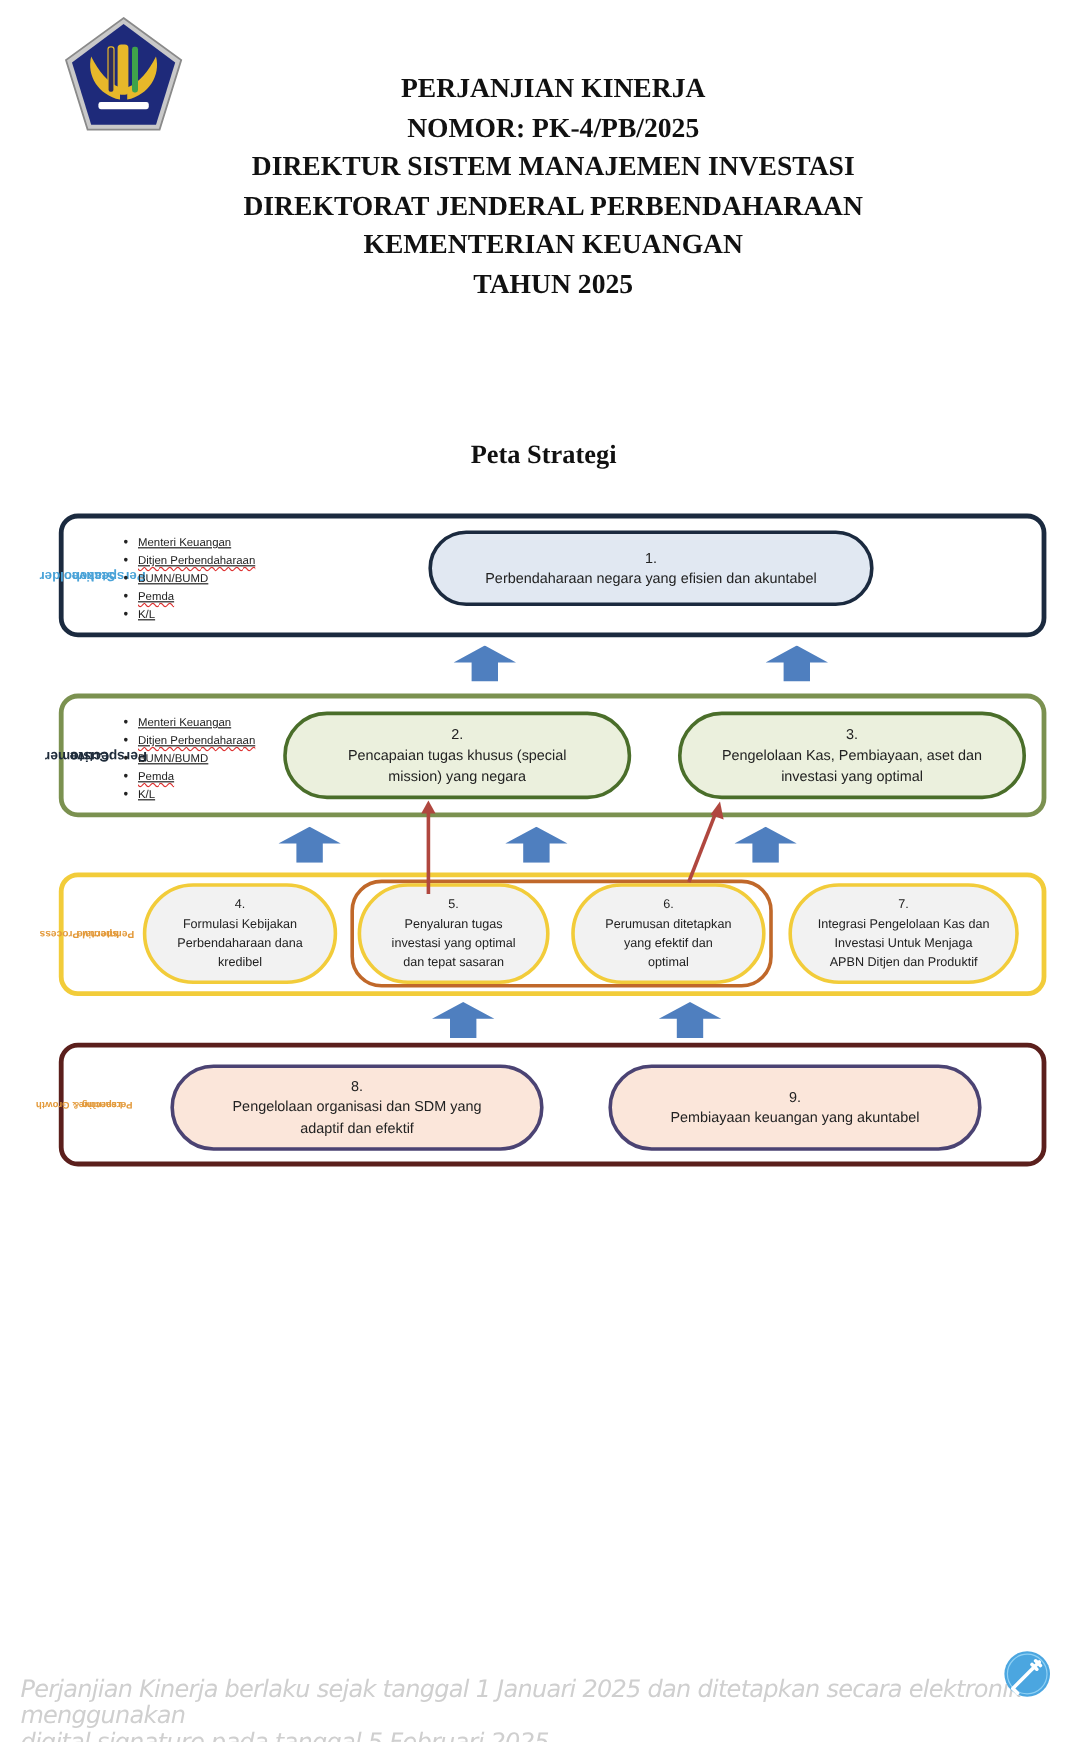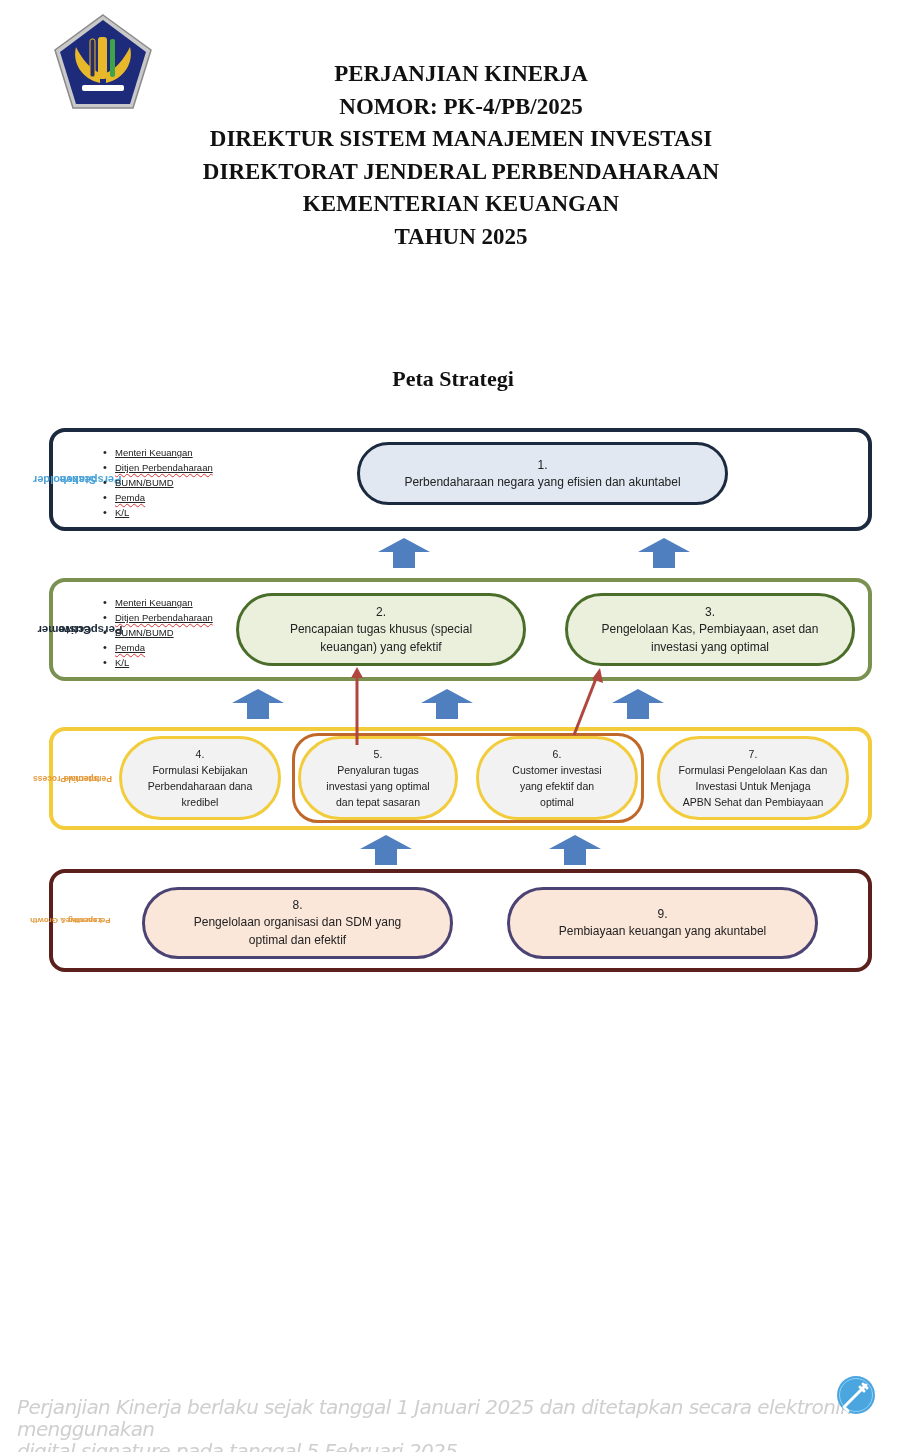--- a/index.html
+++ b/index.html
@@ -113,21 +113,21 @@
     <li><span>Menteri Keuangan</span></li>
     <li><span class="squig">Ditjen Perbendaharaan</span></li>
     <li><span>BUMN/BUMD</span></li>
     <li><span class="squig">Pemda</span></li>
     <li><span>K/L</span></li>
   </ul>
 </div>
 <div class="pill p-green" style="left:236px; top:593px; width:290px; height:73px;">
   <div class="num">2.</div>
   <div class="txt">Pencapaian tugas khusus (special</div>
-  <div class="txt">keuangan) yang efektif</div>
+  <div class="txt">mission) yang negara</div>
 </div>
 <div class="pill p-green" style="left:565px; top:593px; width:290px; height:73px;">
   <div class="num">3.</div>
   <div class="txt">Pengelolaan Kas, Pembiayaan, aset dan</div>
   <div class="txt">investasi yang optimal</div>
 </div>
 
 <svg class="arrow" style="left:232px; top:689px;" viewBox="0 0 52 30">
     <polygon points="26,0 52,14 37,14 37,30 15,30 15,14 0,14" fill="#4f7fbf"></polygon>
   </svg>
@@ -151,29 +151,29 @@
   <div class="txt">kredibel</div>
 </div>
 <div class="pill p-yel small" style="left:298px; top:736px; width:160px; height:84px;">
   <div class="num">5.</div>
   <div class="txt">Penyaluran tugas</div>
   <div class="txt">investasi yang optimal</div>
   <div class="txt">dan tepat sasaran</div>
 </div>
 <div class="pill p-yel small" style="left:476px; top:736px; width:162px; height:84px;">
   <div class="num">6.</div>
-  <div class="txt">Customer investasi</div>
+  <div class="txt">Perumusan ditetapkan</div>
   <div class="txt">yang efektif dan</div>
   <div class="txt">optimal</div>
 </div>
 <div class="pill p-yel small" style="left:657px; top:736px; width:192px; height:84px;">
   <div class="num">7.</div>
-  <div class="txt">Formulasi Pengelolaan Kas dan</div>
+  <div class="txt">Integrasi Pengelolaan Kas dan</div>
   <div class="txt">Investasi Untuk Menjaga</div>
-  <div class="txt">APBN Sehat dan Pembiayaan</div>
+  <div class="txt">APBN Ditjen dan Produktif</div>
 </div>
 
 <svg style="position:absolute; left:0; top:0; width:902px; height:1452px; pointer-events:none;">
   <line x1="357" y1="745" x2="357" y2="676" stroke="#b0473f" stroke-width="3"></line>
   <polygon points="351,678 363,678 357,667" fill="#b0473f"></polygon>
   <line x1="574" y1="735" x2="597" y2="676" stroke="#b0473f" stroke-width="3"></line>
   <polygon points="592,679 603,683 600,668" fill="#b0473f"></polygon>
 </svg>
 
 <svg class="arrow" style="left:360px; top:835px;" viewBox="0 0 52 30">
@@ -184,21 +184,21 @@
   </svg>
 
 <div class="band band-learn">
   <div class="band-label lbl-learn">
     <span><span>Learning &amp; Growth</span><br><span>Perspective</span></span>
   </div>
 </div>
 <div class="pill p-pink" style="left:142px; top:887px; width:311px; height:72px;">
   <div class="num">8.</div>
   <div class="txt">Pengelolaan organisasi dan SDM yang</div>
-  <div class="txt">optimal dan  efektif</div>
+  <div class="txt">adaptif dan  efektif</div>
 </div>
 <div class="pill p-pink" style="left:507px; top:887px; width:311px; height:72px;">
   <div class="num">9.</div>
   <div class="txt">Pembiayaan keuangan yang akuntabel</div>
 </div>
 
 <div class="footer">
   <div>Perjanjian Kinerja berlaku sejak tanggal 1 Januari 2025 dan ditetapkan secara elektronik menggunakan</div>
   <div>digital signature pada tanggal  5 Februari 2025</div>
 </div>

